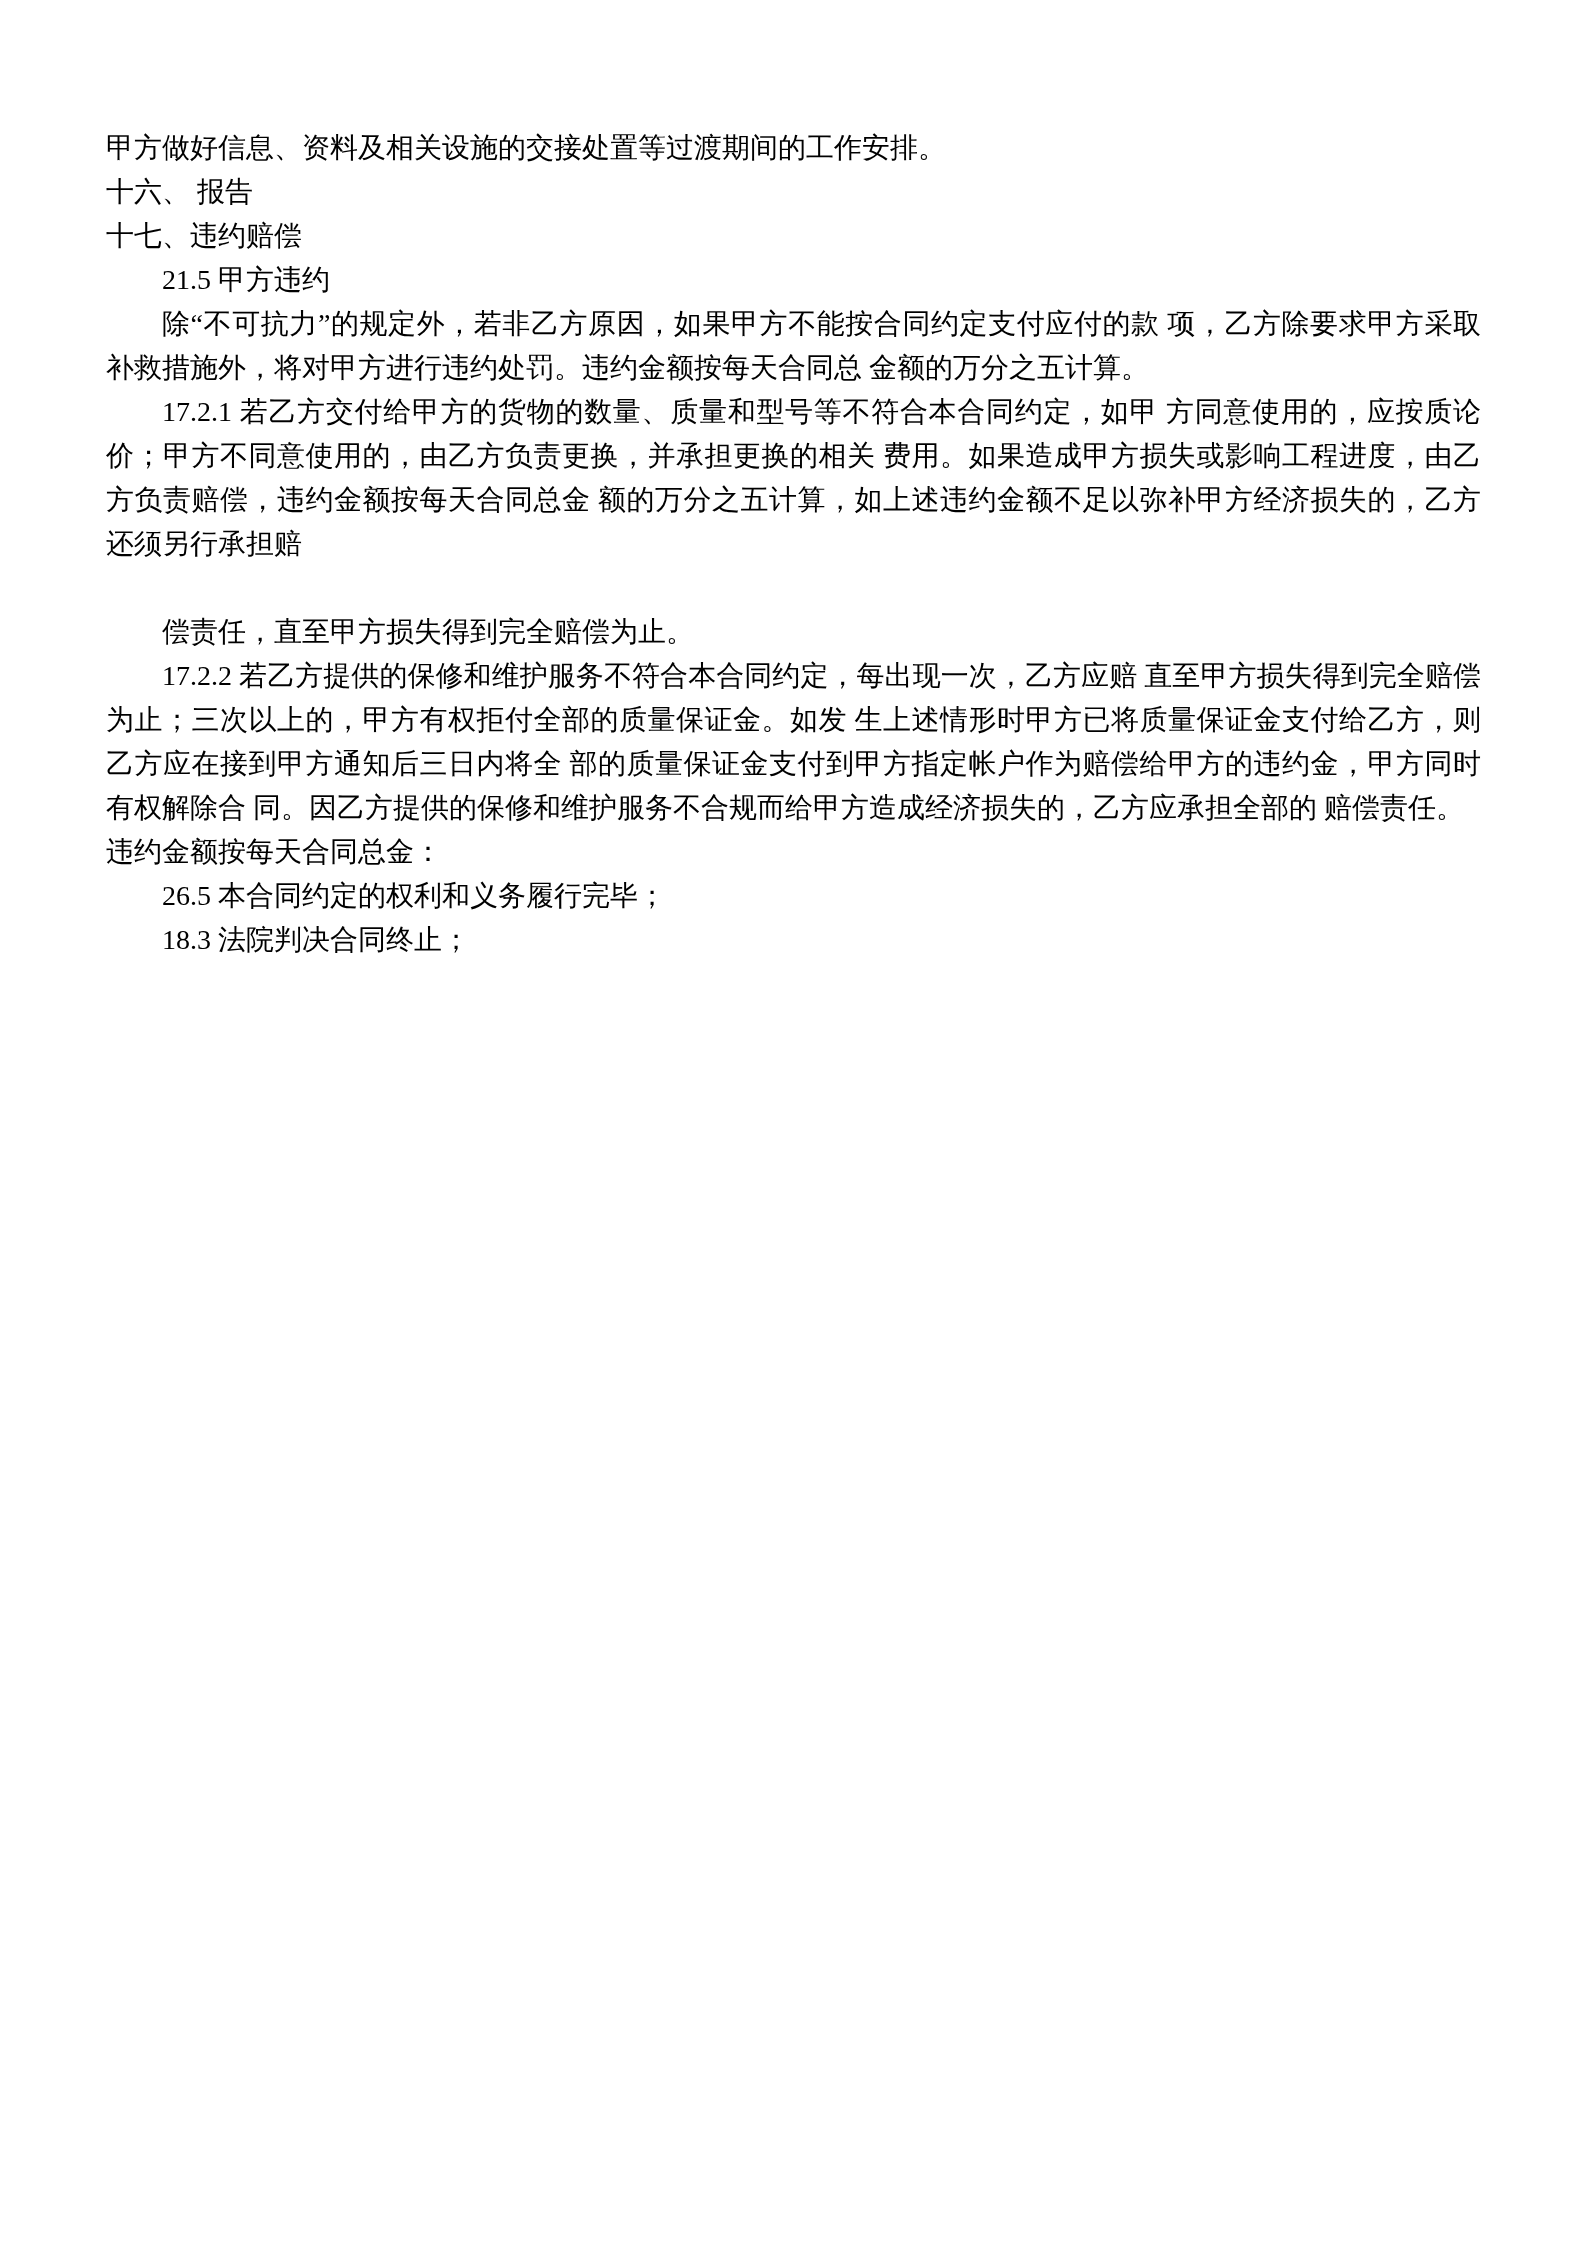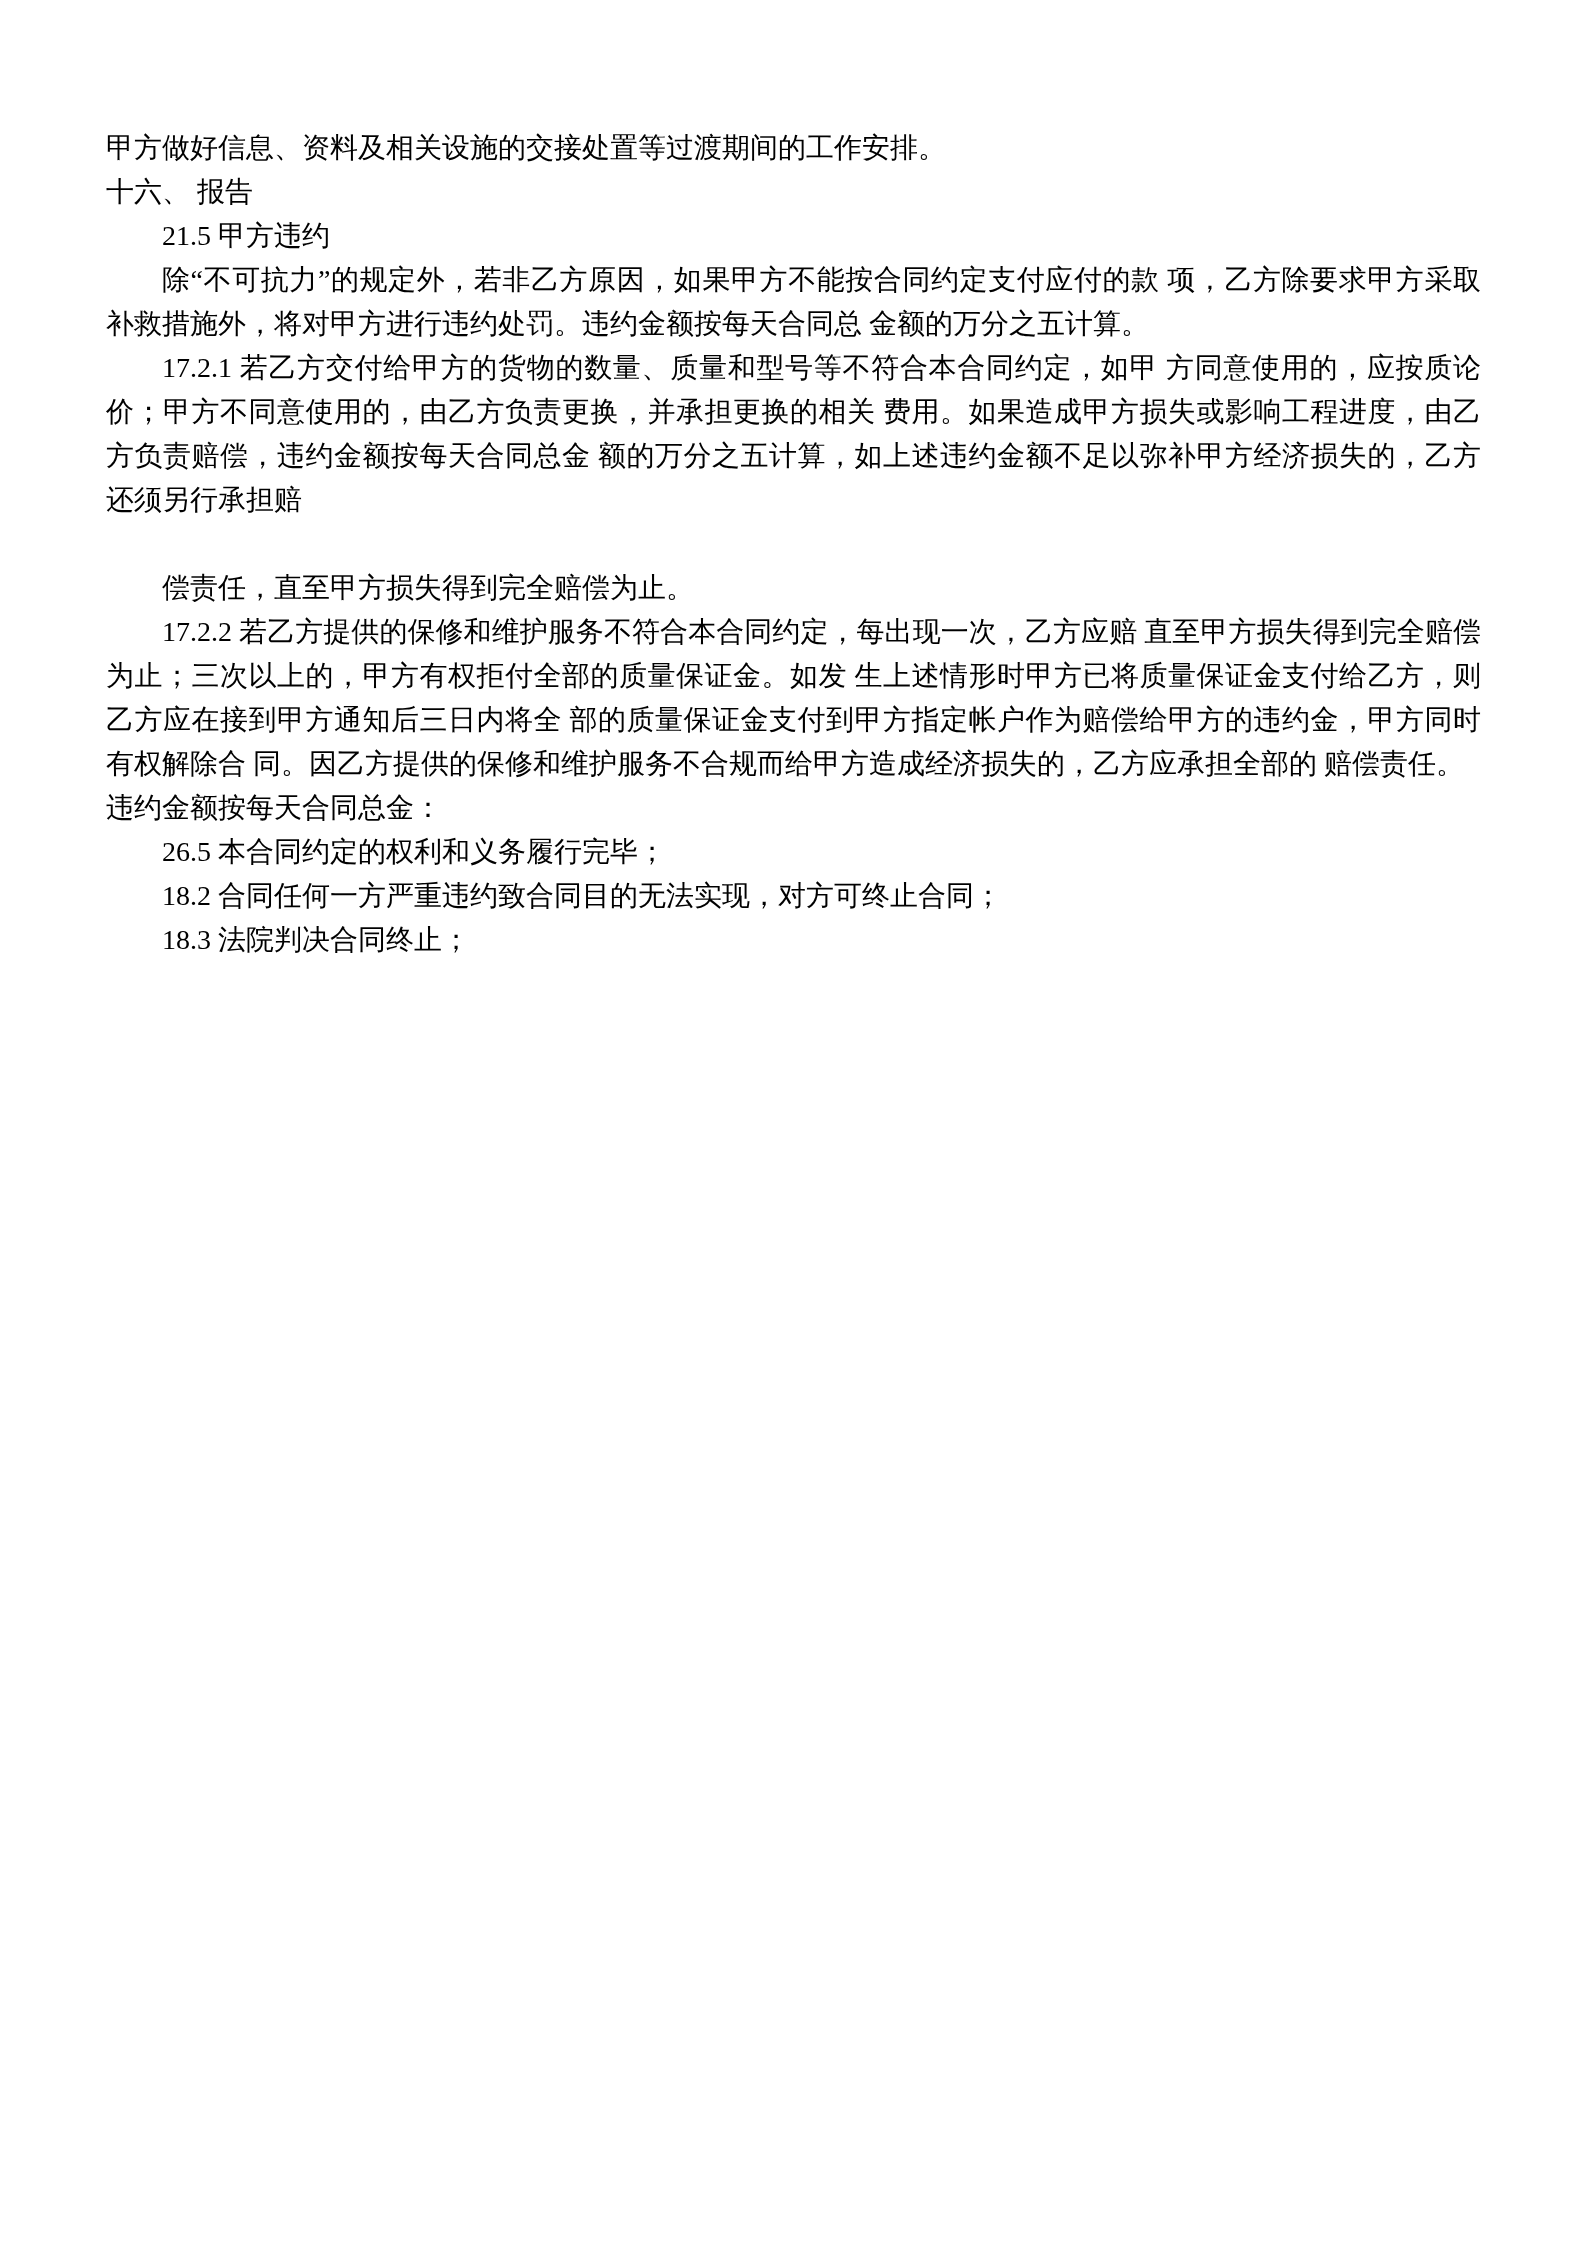--- a/index.html
+++ b/index.html
@@ -30,23 +30,23 @@
   .flush  { text-indent: 0; }
   .indent { text-indent: 2em; }
   .spacer { height: 44px; }
 </style>
 </head>
 <body>
 
 <div class="page">
   <p class="flush">甲方做好信息、资料及相关设施的交接处置等过渡期间的工作安排。</p>
   <p class="flush">十六、 报告</p>
+  <p class="flush">十七、违约赔偿</p>
   <p class="indent">21.5 甲方违约</p>
   <p class="indent">除“不可抗力”的规定外，若非乙方原因，如果甲方不能按合同约定支付应付的款 项，乙方除要求甲方采取补救措施外，将对甲方进行违约处罚。违约金额按每天合同总 金额的万分之五计算。</p>
   <p class="indent">17.2.1 若乙方交付给甲方的货物的数量、质量和型号等不符合本合同约定，如甲 方同意使用的，应按质论价；甲方不同意使用的，由乙方负责更换，并承担更换的相关 费用。如果造成甲方损失或影响工程进度，由乙方负责赔偿，违约金额按每天合同总金 额的万分之五计算，如上述违约金额不足以弥补甲方经济损失的，乙方还须另行承担赔</p>
   <div class="spacer"></div>
   <p class="indent">偿责任，直至甲方损失得到完全赔偿为止。</p>
   <p class="indent">17.2.2 若乙方提供的保修和维护服务不符合本合同约定，每出现一次，乙方应赔 直至甲方损失得到完全赔偿为止；三次以上的，甲方有权拒付全部的质量保证金。如发 生上述情形时甲方已将质量保证金支付给乙方，则乙方应在接到甲方通知后三日内将全 部的质量保证金支付到甲方指定帐户作为赔偿给甲方的违约金，甲方同时有权解除合 同。因乙方提供的保修和维护服务不合规而给甲方造成经济损失的，乙方应承担全部的 赔偿责任。</p>
   <p class="flush">违约金额按每天合同总金：</p>
   <p class="indent">26.5 本合同约定的权利和义务履行完毕；</p>
-  <p class="indent">18.2 合同任何一方严重违约致合同目的无法实现，对方可终止合同；</p>
   <p class="indent">18.3 法院判决合同终止；</p>
 </div>
 
 </body></html>

